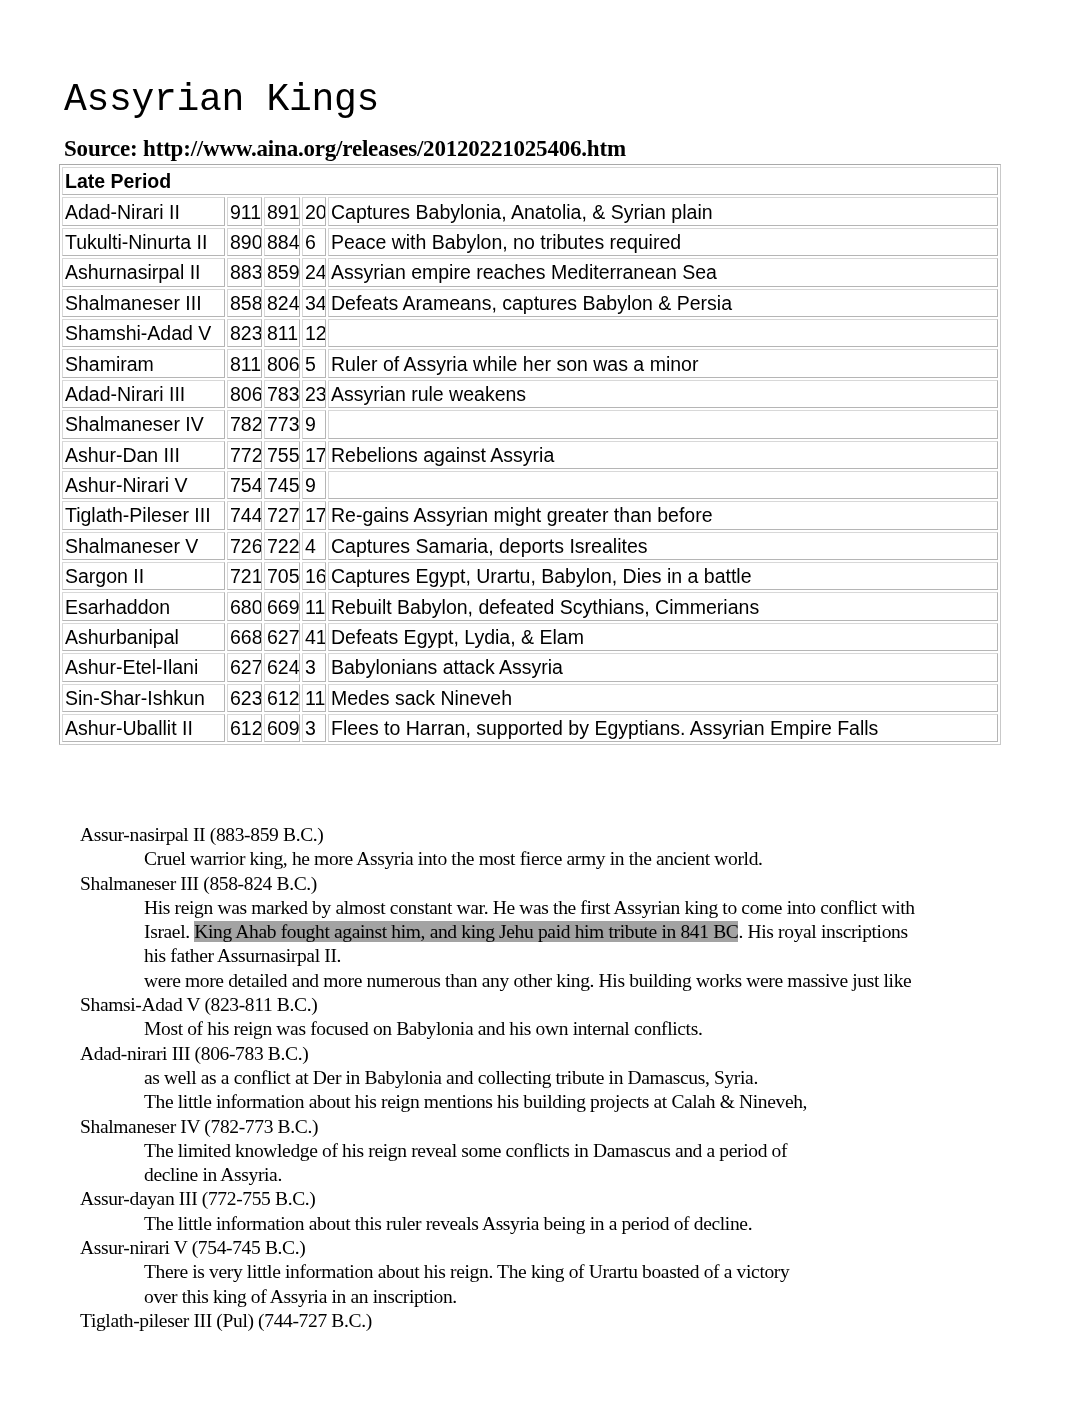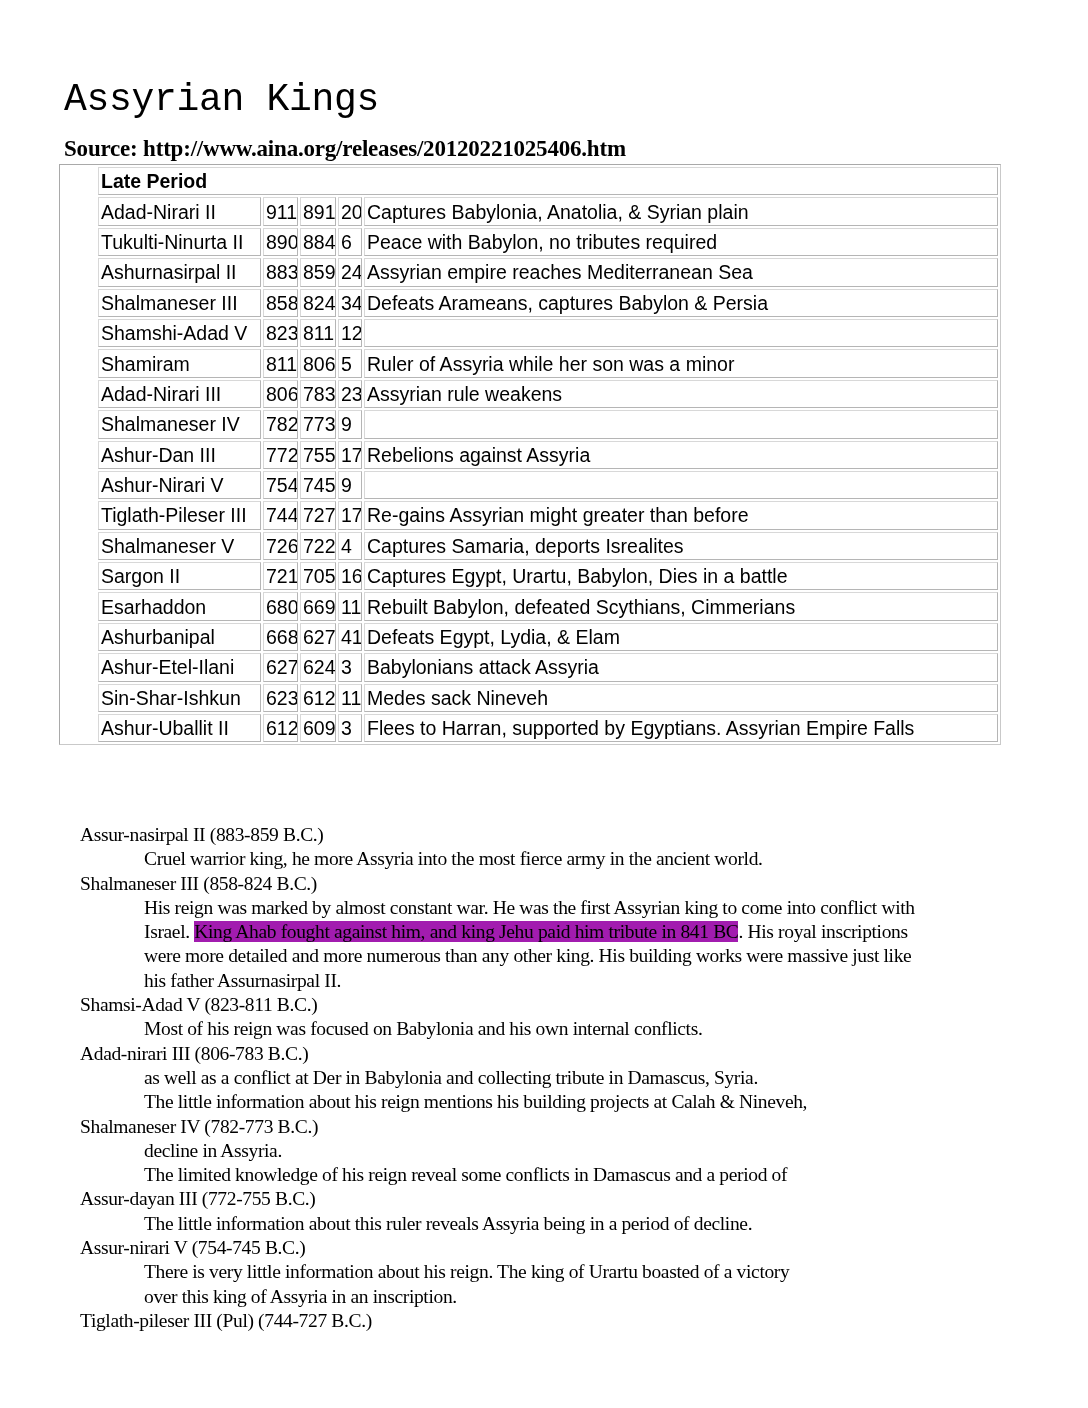--- a/index.html
+++ b/index.html
@@ -41,21 +41,20 @@
       top: 164px;
       width: 942px;
       border-collapse: separate;
       border-spacing: 2px;
       border: 1px solid #a9a9a9;
       border-right-color: #c9c9c9;
       border-bottom-color: #c9c9c9;
       font-family: "Liberation Sans", sans-serif;
       font-size: 19.5px;
       table-layout: fixed;
-      padding-left: 36px;
     }
     .kings-table td {
       border: 1px solid #c4c4c4;
       border-top-color: #d8d8d8;
       border-left-color: #d8d8d8;
       border-bottom-color: #b5b5b5;
       border-right-color: #b5b5b5;
       padding: 0 2px;
       height: 26.4px;
       line-height: 26px;
@@ -88,21 +87,21 @@
     }
     .note-body {
       display: block;
       padding-left: 64px;
     }
     .note-body .line {
       display: block;
       white-space: nowrap;
     }
     .highlight {
-      background: #a21caf;
+      background: #a3a3a3;
       text-align: right;
     }
   </style>
 </head>
 <body>
 
 <h1 class="page-title">Assyrian Kings</h1>
 <div class="source-line">Source: http://www.aina.org/releases/20120221025406.htm</div>
 
 <table class="kings-table">
@@ -253,22 +252,22 @@
     <span class="note-body">
       <span class="line">Cruel warrior king, he more Assyria into the most fierce army in the ancient world.</span>
     </span>
   </div>
 
   <div>
     <span class="note-heading">Shalmaneser III (858-824 B.C.)</span>
     <span class="note-body">
       <span class="line">His reign was marked by almost constant war. He was the first Assyrian king to come into conflict with</span>
       <span class="line"><span>Israel. </span><span class="highlight">King Ahab fought against him, and king Jehu paid him tribute in 841 BC</span><span>. His royal inscriptions</span></span>
+      <span class="line">his father Assurnasirpal II.</span>
       <span class="line">were more detailed and more numerous than any other king. His building works were massive just like</span>
-      <span class="line">his father Assurnasirpal II.</span>
     </span>
   </div>
 
   <div>
     <span class="note-heading">Shamsi-Adad V (823-811 B.C.)</span>
     <span class="note-body">
       <span class="line">Most of his reign was focused on Babylonia and his own internal conflicts.</span>
     </span>
   </div>
 
@@ -276,22 +275,22 @@
     <span class="note-heading">Adad-nirari III (806-783 B.C.)</span>
     <span class="note-body">
       <span class="line">as well as a conflict at Der in Babylonia and collecting tribute in Damascus, Syria.</span>
       <span class="line">The little information about his reign mentions his building projects at Calah &amp; Nineveh,</span>
     </span>
   </div>
 
   <div>
     <span class="note-heading">Shalmaneser IV (782-773 B.C.)</span>
     <span class="note-body">
+      <span class="line">The limited knowledge of his reign reveal some conflicts in Damascus and a period of</span>
       <span class="line">decline in Assyria.</span>
-      <span class="line">The limited knowledge of his reign reveal some conflicts in Damascus and a period of</span>
     </span>
   </div>
 
   <div>
     <span class="note-heading">Assur-dayan III (772-755 B.C.)</span>
     <span class="note-body">
       <span class="line">The little information about this ruler reveals Assyria being in a period of decline.</span>
     </span>
   </div>
 

